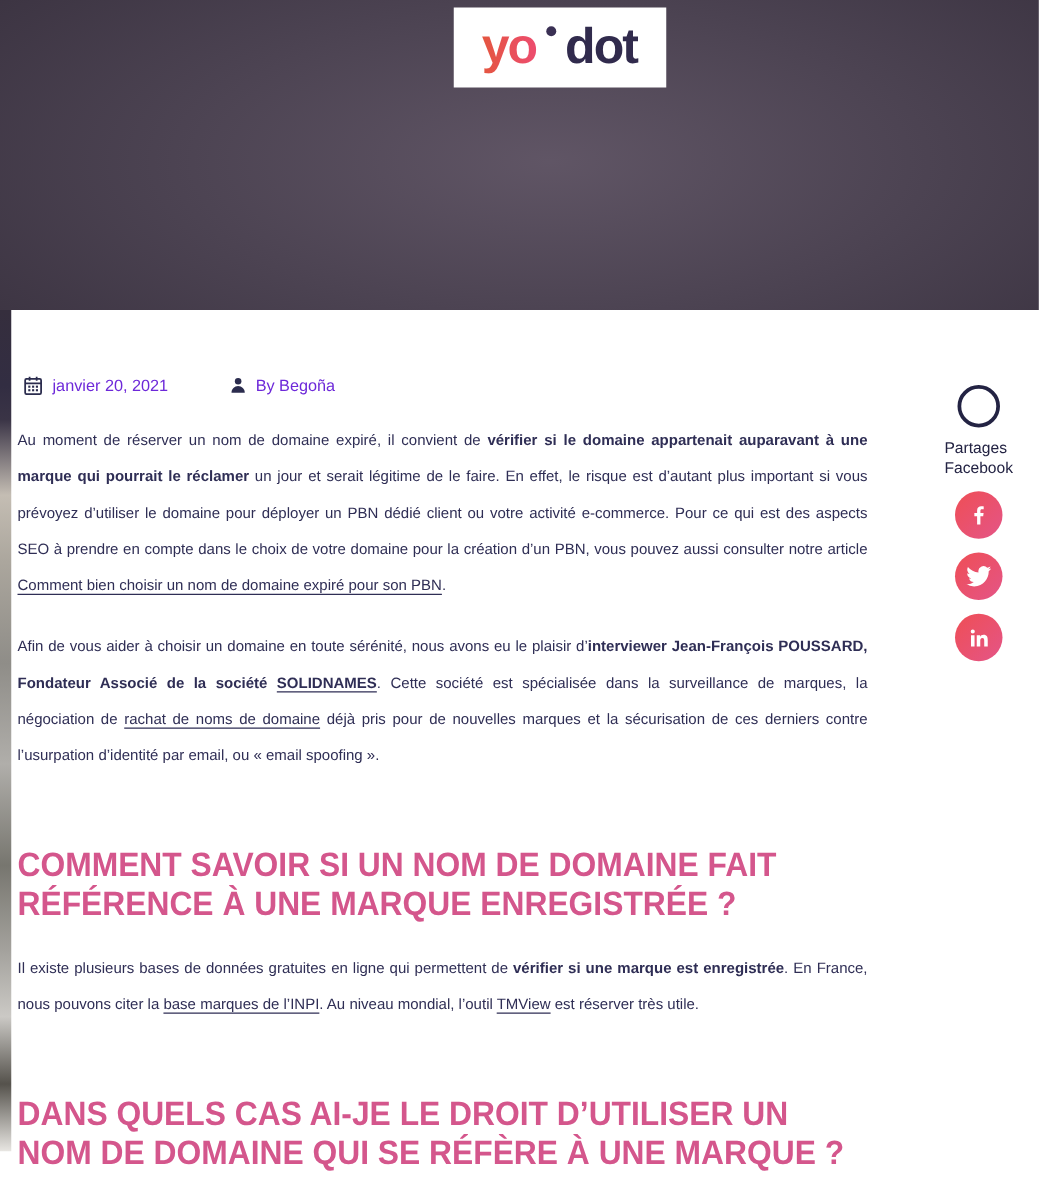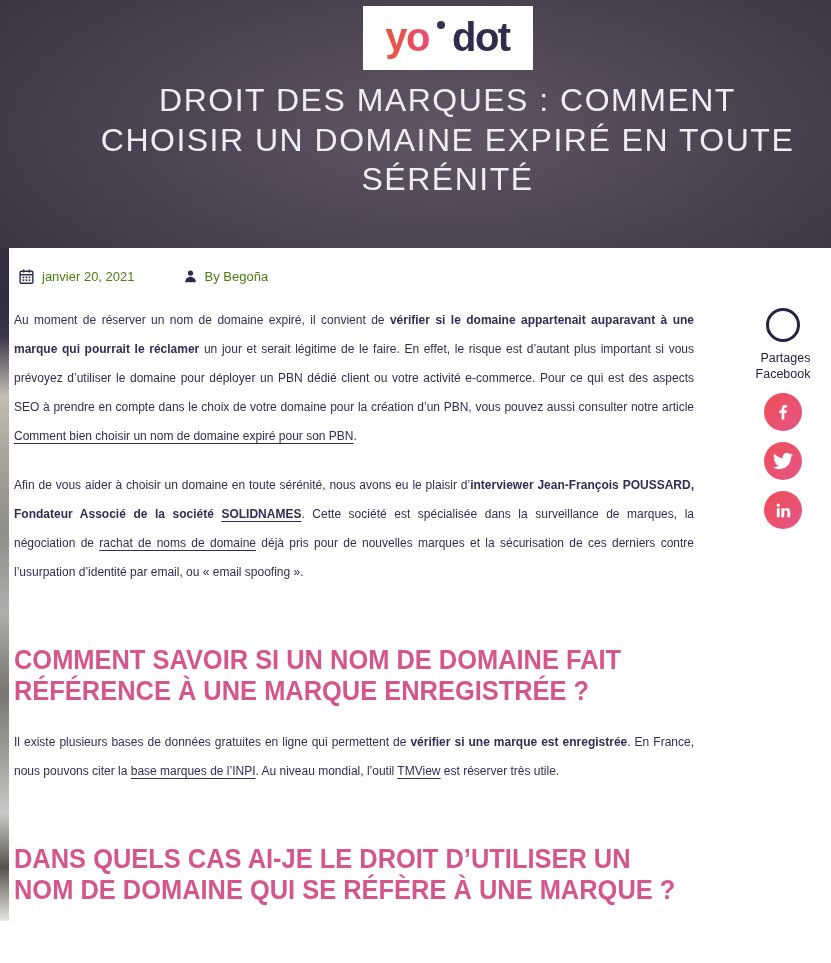--- a/index.html
+++ b/index.html
@@ -62,21 +62,21 @@
     position: absolute; left: 0; top: 0; width: 9px; height: 673px;
     background: linear-gradient(180deg,
       #352e3d 0%, #322d42 9%, #3a3446 13%,
       #c4bdb3 22%, #aba69d 30%, #8f8d88 42%,
       #b0aeaa 54%, #77766f 66%, #a3a19c 76%,
       #cbc9c5 84%, #55524c 92%, #e8e6e2 100%);
   }
   .content { margin-left: 14px; width: 680px; }
 
   .meta-row { display: flex; align-items: center; padding-top: 20px; margin-left: 4px; }
-  .meta-item { display: flex; align-items: center; gap: 7px; font-size: 13px; color: #4d7c0f; }
+  .meta-item { display: flex; align-items: center; gap: 7px; font-size: 13px; color: #6d28d9; margin-top: 32px; }
   .meta-item + .meta-item { margin-left: 48px; }
   .meta-item svg { display: block; }
 
   .article { margin-top: 21px; }
   .article p {
     margin: 0 0 20px 0;
     font-size: 12px; line-height: 29px;
     color: #2f2e55;
     text-align: justify;
   }
@@ -100,41 +100,36 @@
   
   .share-rail {
     position: absolute; top: 60px; right: 24px; width: 48px;
     display: flex; flex-direction: column; align-items: center;
   }
   .share-ring {
     width: 34px; height: 34px;
     border: 3px solid #232343; border-radius: 50%;
     margin-bottom: 9px;
   }
-  .share-label { font-size: 12.5px; line-height: 15.5px; color: #232343; text-align: right; }
+  .share-label { font-size: 12.5px; line-height: 15.5px; color: #232343; text-align: left; }
   .social-btn {
     width: 38px; height: 38px; border-radius: 50%;
     margin-top: 11px; padding: 0; border: none; cursor: pointer;
     background: linear-gradient(135deg, #ef4e55 0%, #e45587 100%);
     display: flex; align-items: center; justify-content: center;
   }
   .social-btn svg { display: block; }
 </style>
 </head>
 <body>
 
 <header class="hero">
   <div class="logo-box">
     <span class="logo-text"><span class="logo-you"><span>yo</span><span class="logo-u"><span>u</span><span class="logo-u-dot"></span></span></span><span class="logo-dot-part">dot</span></span>
   </div>
-  <h1 class="hero-title">
-    <span>DROIT DES MARQUES : COMMENT</span>
-    <span>CHOISIR UN DOMAINE EXPIRÉ EN TOUTE</span>
-    <span>SÉRÉNITÉ</span>
-  </h1>
 </header>
 
 <div class="main">
   <div class="left-strip"></div>
 
   <div class="content">
     <div class="meta-row">
       <div class="meta-item">
         <span>
           <svg width="17" height="17" viewBox="0 0 24 24" fill="none" stroke="#2b2c4e" stroke-width="2">

